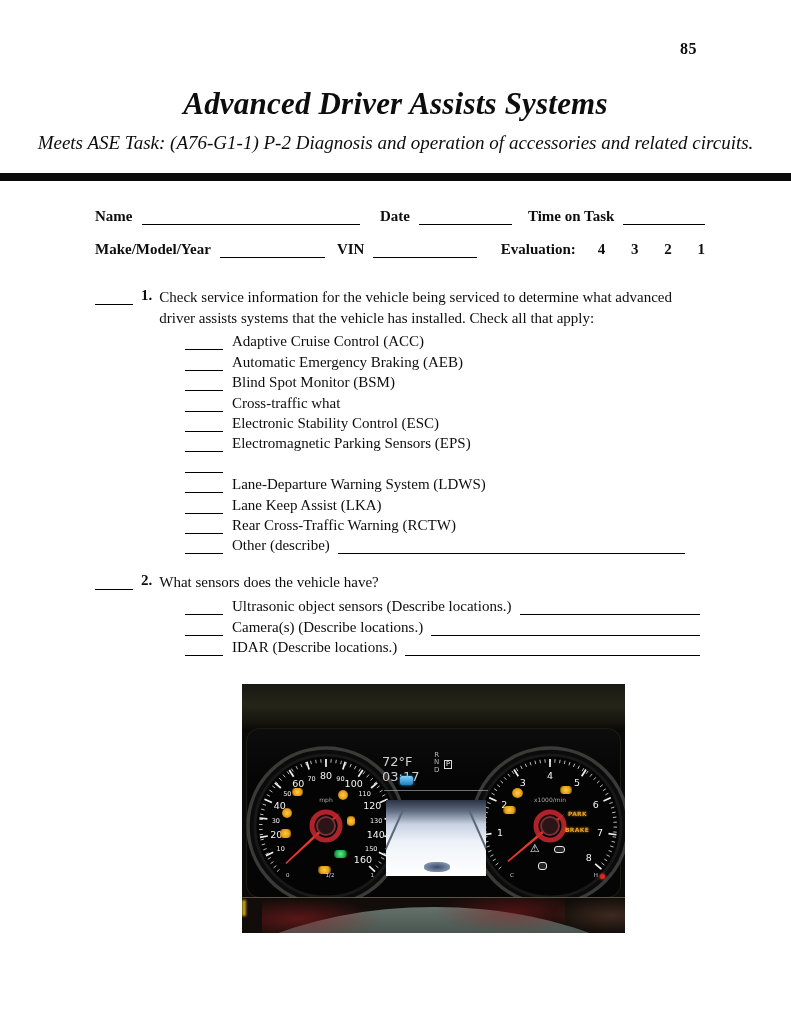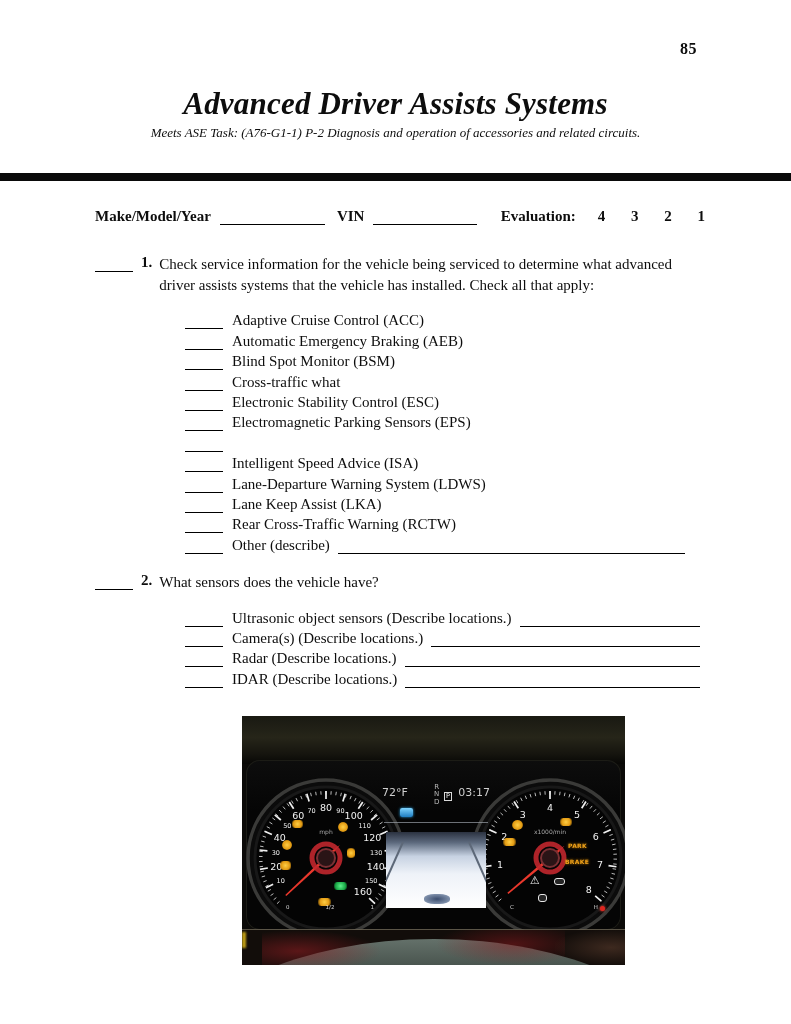--- a/index.html
+++ b/index.html
@@ -3,21 +3,21 @@
 <meta charset="utf-8">
 <style>
   * { margin:0; padding:0; box-sizing:border-box; }
   html,body { background:#ffffff; }
   body { width:791px; height:1024px; position:relative; font-family:"Liberation Serif", serif; color:#0d0d0d; overflow:hidden; }
 
   .page-number { position:absolute; top:40px; right:94px; font-weight:bold; font-size:16px; letter-spacing:0.5px; }
 
   .doc-header { position:absolute; top:86px; left:0; width:100%; text-align:center;font-style:italic; }
   .doc-title { font-size:31px; font-weight:bold; letter-spacing:0.2px; }
-  .doc-subtitle { font-size:13px; margin-top:3px; }
+  .doc-subtitle { font-size:19px; margin-top:10px; }
 
   .thick-rule { position:absolute; top:173px; left:0; width:791px; height:8px; background:#0a0a0a; }
 
   .content { position:absolute; top:196px; left:95px; width:610px; font-size:15px; }
 
   .form-row { display:flex; align-items:flex-end; margin-top:12px; height:21px; white-space:nowrap; }
   .form-row:first-child { margin-top:8px; }
   .lbl { font-weight:bold; }
   .blank { display:inline-block; border-bottom:1.4px solid #000; height:16px; }
   .b-name { width:230px; margin:0 20px 0 9px; }
@@ -27,21 +27,21 @@
   .b-vin  { width:110px; margin:0 24px 0 9px; }
   .eval-nums { font-weight:bold; }
   .eval-nums span { margin-left:22px; }
 
   .task { display:flex; margin-top:29px; }
   .task-2 { margin-top:18px; }
   .task-blank { width:38px; border-bottom:1.4px solid #000; height:16px; flex:none; margin-top:2px; }
   .task-num { font-weight:bold; margin:0 7px 0 8px; flex:none; }
   .task-text { width:548px; line-height:20.5px; }
 
-  .checklist { margin-left:90px; margin-top:14px; width:500px; }
+  .checklist { margin-left:90px; margin-top:2px; width:500px; }
   .chk-row { display:flex; align-items:flex-end; height:20.4px; white-space:nowrap; }
   .chk-blank { width:38px; border-bottom:1.2px solid #000; height:15px; flex:none; margin-right:9px; }
   .chk-fill { flex:1; border-bottom:1.2px solid #000; height:15px; margin-left:8px; }
   .checklist-2 { width:515px; }
 
   
   .photo { position:relative; margin-top:28px; margin-left:147px; width:383px; height:249px;
            background:#0b0a08; overflow:hidden; font-family:"DejaVu Sans", sans-serif; }
   .cowl { position:absolute; top:0; left:0; width:100%; height:48px;
           background:linear-gradient(180deg,#191912 0%, #262519 45%, #15140e 80%, #070705 100%); }
@@ -63,21 +63,21 @@
   .lamp-text { position:absolute; color:#f0a21a; font-weight:bold; font-size:6px; letter-spacing:.3px; z-index:5; text-shadow:0 0 3px #c57c00; }
   .tri { position:absolute; color:#f2f2f2; font-size:11px; line-height:10px; z-index:5; }
   .red-dot { position:absolute; width:5px; height:5px; border-radius:50%; background:#e0261f; box-shadow:0 0 3px #ff5040; z-index:5; }
 
   .mini-scale { position:absolute; width:88px; display:flex; justify-content:space-between;
                 font-size:5.5px; color:#d8d8d8; z-index:6; }
   .mini-scale i { font-style:normal; }
 
   
   .display { position:absolute; top:66px; left:140px; width:108px; height:128px; color:#cfcfcf; }
-  .disp-top { position:absolute; top:4px; left:0; width:100%; display:flex; justify-content:space-between; font-size:11px; }
+  .disp-top { position:absolute; top:4px; left:0; width:100%; display:flex; justify-content:space-between; font-size:13px;flex-direction:column; }
   .gear-col { position:absolute; top:2px; left:52px; font-size:7px; line-height:7.5px; color:#b9b9b9; text-align:center; }
   .gear-p { position:absolute; top:8px; left:10px; border:1px solid #dadada; color:#f2f2f2; font-size:6.5px; padding:0 1px; line-height:7px; }
   .disp-icon-blue { position:absolute; top:26px; left:18px; width:13px; height:9px; border-radius:2px;
         background:linear-gradient(180deg,#7fd4ff,#1f7ec2); box-shadow:0 0 3px #2aa0e0; }
   .disp-sep { position:absolute; top:40px; left:2px; width:104px; height:1px; background:#9aa0a8; opacity:.7; }
   .road { position:absolute; top:50px; left:4px; width:100px; height:76px; overflow:hidden;
         background:linear-gradient(180deg,#2b3240 0%, #5d6a7e 14%, #c7d2e2 32%, #eef2f8 55%, #ffffff 100%); }
   .lane { position:absolute; top:10px; width:2px; height:80px; background:#5d6878; }
   .lane-l { left:16px; transform:rotate(24deg); transform-origin:top center; }
   .lane-r { right:16px; transform:rotate(-24deg); transform-origin:top center; }
@@ -103,20 +103,28 @@
 
 <div class="doc-header">
   <div class="doc-title">Advanced Driver Assists Systems</div>
   <div class="doc-subtitle">Meets ASE Task:  (A76-G1-1) P-2  Diagnosis and operation of accessories and related circuits.</div>
 </div>
 
 <div class="thick-rule"></div>
 
 <div class="content">
 
+  <div class="form-row">
+    <span class="lbl">Name</span>
+    <span class="blank b-name"></span>
+    <span class="lbl">Date</span>
+    <span class="blank b-date"></span>
+    <span class="lbl">Time on Task</span>
+    <span class="blank b-tot"></span>
+  </div>
 
   <div class="form-row">
     <span class="lbl">Make/Model/Year</span>
     <span class="blank b-mmy"></span>
     <span class="lbl">VIN</span>
     <span class="blank b-vin"></span>
     <span class="lbl">Evaluation:</span>
     <span class="eval-nums">
       <span>4</span>
       <span>3</span>
@@ -155,24 +163,20 @@
     </div>
       <div class="chk-row">
       <span class="chk-blank"></span>
       <span>Electromagnetic Parking Sensors (EPS)</span>
     </div>
       <div class="chk-row">
       <span class="chk-blank"></span>
     </div>
       <div class="chk-row">
       <span class="chk-blank"></span>
-      <span>Intelligent Speed Advice (ISA)</span>
-    </div>
-      <div class="chk-row">
-      <span class="chk-blank"></span>
       <span>Lane-Departure Warning System (LDWS)</span>
     </div>
       <div class="chk-row">
       <span class="chk-blank"></span>
       <span>Lane Keep Assist (LKA)</span>
     </div>
       <div class="chk-row">
       <span class="chk-blank"></span>
       <span>Rear Cross-Traffic Warning (RCTW)</span>
     </div>
@@ -194,25 +198,20 @@
   <div class="checklist checklist-2">
 
   <div class="chk-row">
       <span class="chk-blank"></span>
       <span>Ultrasonic object sensors (Describe locations.)</span>
       <span class="chk-fill"></span>
     </div>
       <div class="chk-row">
       <span class="chk-blank"></span>
       <span>Camera(s) (Describe locations.)</span>
-      <span class="chk-fill"></span>
-    </div>
-      <div class="chk-row">
-      <span class="chk-blank"></span>
-      <span>Radar (Describe locations.)</span>
       <span class="chk-fill"></span>
     </div>
       <div class="chk-row">
       <span class="chk-blank"></span>
       <span>IDAR (Describe locations.)</span>
       <span class="chk-fill"></span>
     </div>
     </div>
 
   <div class="photo">

